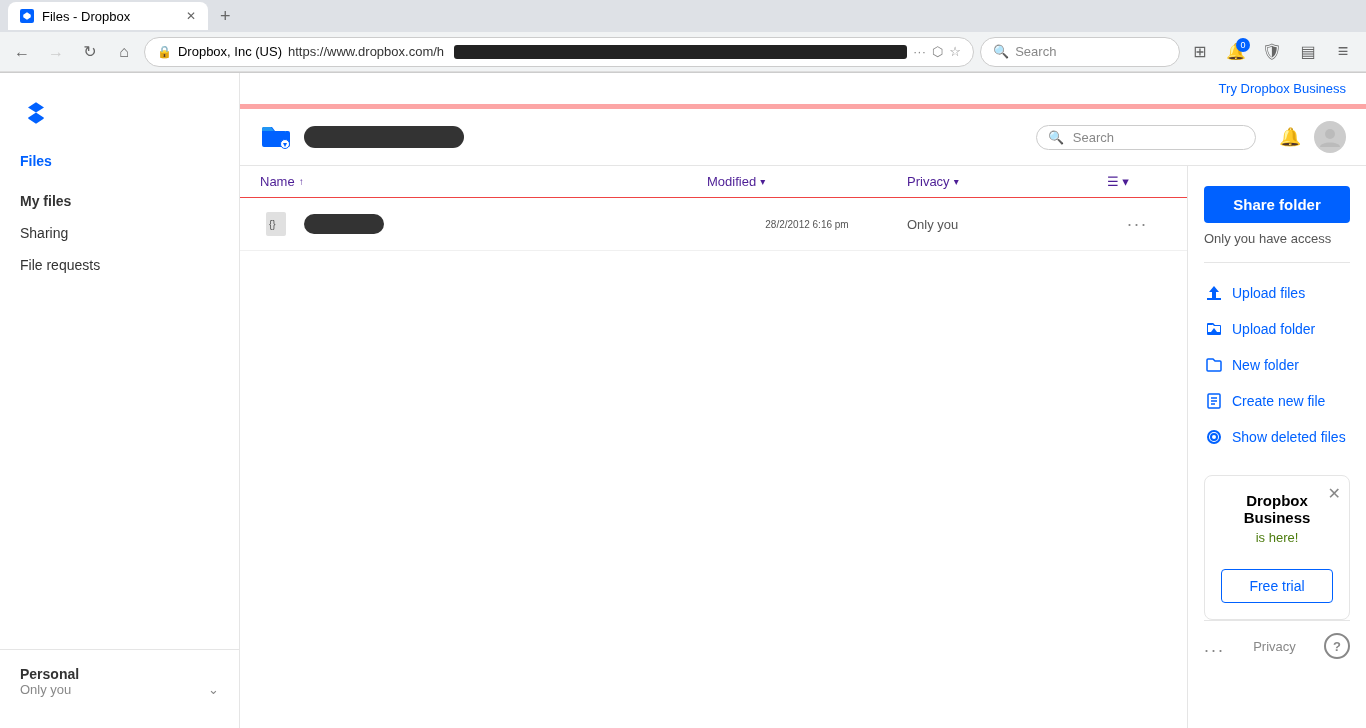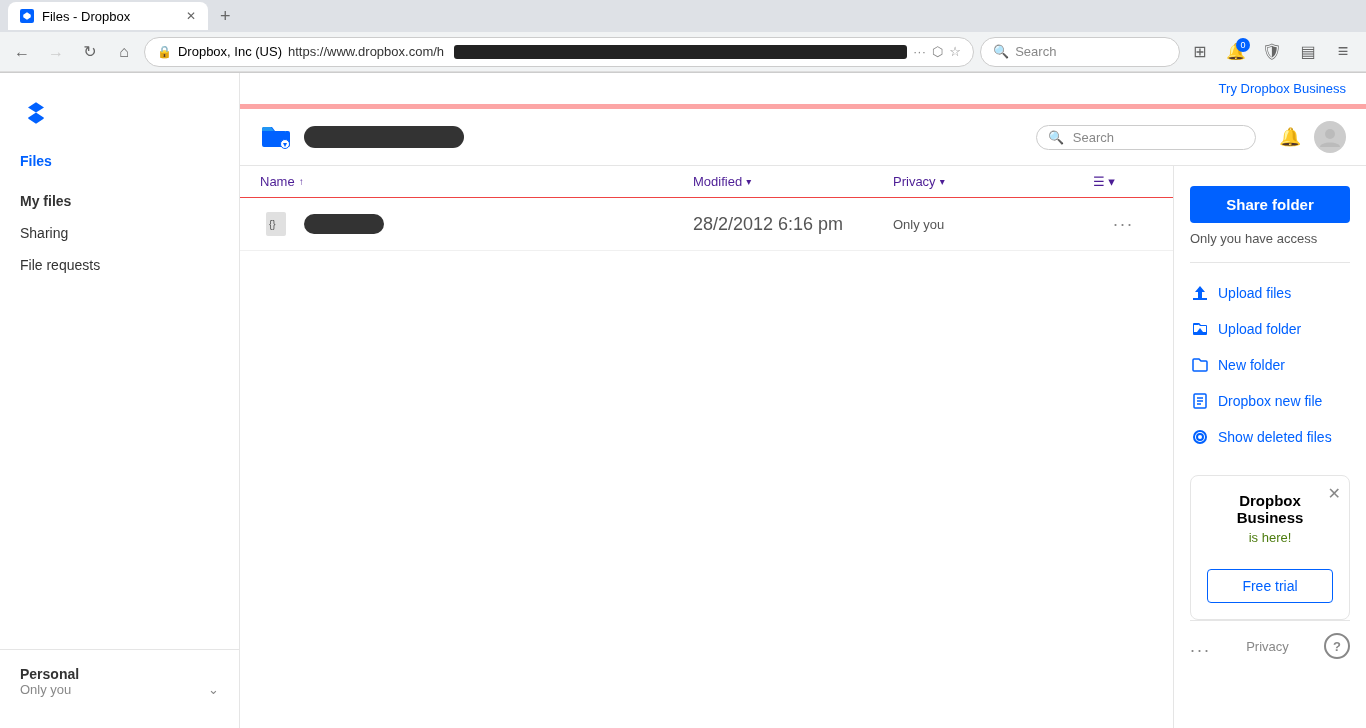--- a/index.html
+++ b/index.html
@@ -59,26 +59,26 @@
     .file-list { flex: 1; overflow-y: auto; }
     .file-list-header { display: flex; align-items: center; padding: 8px 20px; border-bottom: 1px solid #ef4444; color: #4c1d95; font-size: 13px; background: #fff; }
     .col-name { flex: 1; display: flex; align-items: center; gap: 4px; cursor: pointer; }
     .col-modified { width: 200px; display: flex; align-items: center; gap: 4px; cursor: pointer; }
     .col-members { width: 200px; display: flex; align-items: center; gap: 4px; cursor: pointer; }
     .col-actions { width: 60px; }
     .sort-arrow { font-size: 10px; }
     .file-row { display: flex; align-items: center; padding: 10px 20px; border-bottom: 1px solid #f0f0f0; cursor: pointer; }
     .file-icon { width: 32px; height: 32px; margin-right: 12px; display: flex; align-items: center; justify-content: center; }
     .file-name-redacted { background: #333; border-radius: 12px; height: 20px; width: 80px; }
-    .file-modified { width: 200px; color: #555; font-size: 18px; }
+    .file-modified { width: 200px; color: #555; font-size: 10px; text-align: center; }
     .file-members { width: 200px; color: #555; font-size: 13px; }
     .file-more { width: 60px; display: flex; justify-content: center; color: #888; cursor: pointer; font-size: 18px; letter-spacing: 1px; }
 
     
-    .right-panel { width: 193px; border-left: 1px solid #e5e5e5; padding: 20px 16px; overflow-y: auto; }
+    .right-panel { width: 179px; border-left: 1px solid #e5e5e5; padding: 20px 16px; overflow-y: auto; }
     .share-btn { background: #0061ff; color: #fff; border: none; border-radius: 4px; width: 100%; padding: 10px; font-size: 15px; font-weight: 600; cursor: pointer; margin-bottom: 8px; }
     .access-text { color: #555; font-size: 13px; margin-bottom: 16px; }
     .divider { border: none; border-top: 1px solid #e5e5e5; margin: 12px 0; }
     .action-item { display: flex; align-items: center; gap: 8px; padding: 8px 0; cursor: pointer; color: #0061ff; font-size: 14px; }
     .action-icon { width: 20px; height: 20px; display: flex; align-items: center; justify-content: center; font-size: 16px; }
 
     
     .biz-promo { border: 1px solid #e5e5e5; border-radius: 8px; padding: 16px; margin-top: 20px; position: relative; }
     .biz-promo-close { position: absolute; top: 8px; right: 8px; cursor: pointer; color: #888; font-size: 16px; }
     .biz-promo-title { font-weight: 700; font-size: 15px; text-align: center; margin-bottom: 4px; }
@@ -279,21 +279,21 @@
           <span>New folder</span>
         </div>
 
         <div class="action-item">
           <span class="action-icon">
             <svg width="18" height="18" viewBox="0 0 18 18" fill="none" stroke="#0061ff" stroke-width="1.5">
                 <rect x="3" y="2" width="12" height="14" rx="1"></rect>
                 <path d="M6 6h6M6 9h6M6 12h4"></path>
               </svg>
           </span>
-          <span>Dropbox new file</span>
+          <span>Create new file</span>
         </div>
 
         <div class="action-item">
           <span class="action-icon">
             <svg width="18" height="18" viewBox="0 0 18 18" fill="#0061ff">
                 <path d="M9 4a5 5 0 100 10A5 5 0 009 4zm0-2a7 7 0 110 14A7 7 0 019 2zm0 3a4 4 0 100 8 4 4 0 000-8zm0 2a2 2 0 110 4 2 2 0 010-4z"></path>
               </svg>
           </span>
           <span>Show deleted files</span>
         </div>

